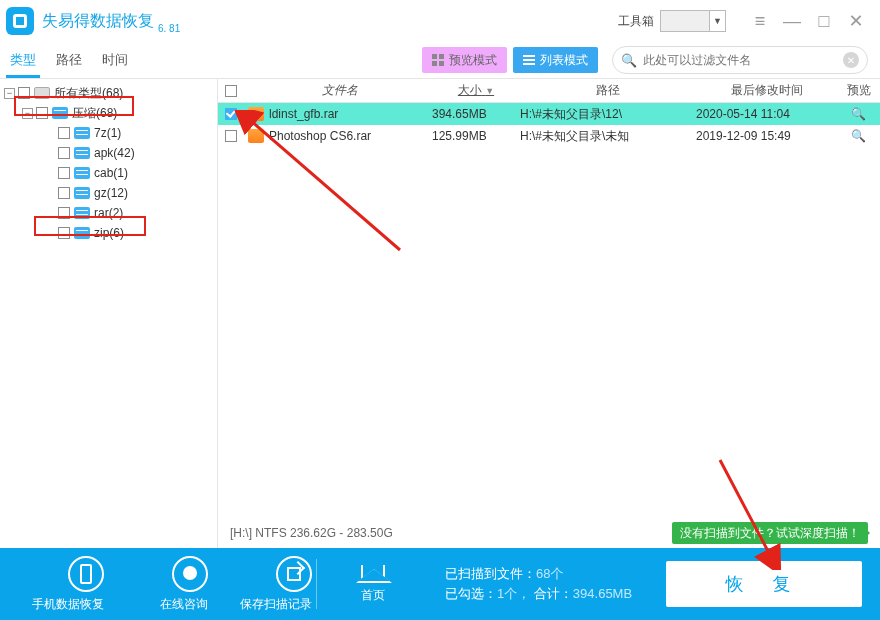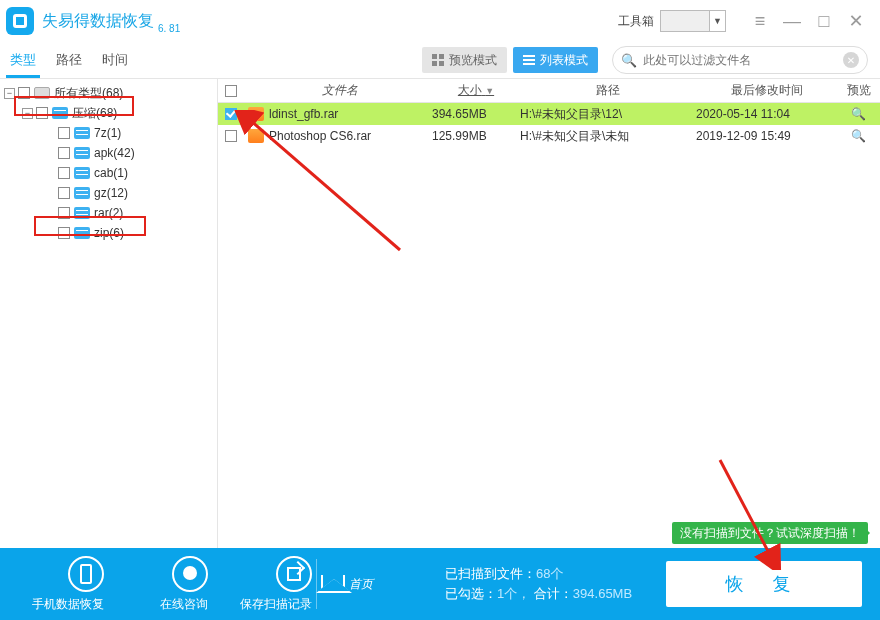--- a/index.html
+++ b/index.html
@@ -18,21 +18,21 @@
   .winbtn { width: 32px; height: 26px; display:flex; align-items:center; justify-content:center; font-size: 18px; color:#9c9c9c; }
 
   
   .toolbar { height: 36px; display: flex; align-items: center; padding: 0 12px 0 0; }
   .tabs { display:flex; height:100%; }
   .tab { width: 46px; display:flex; align-items:center; justify-content:center; font-size:13px; color:#555; position:relative;}
   .tab.active { color:#14a9ee; }
   .tab.active::after { content:""; position:absolute; left:6px; right:6px; bottom:0; height:3px; background:#14a9ee;}
   .toolbar .spacer { flex: 1; }
   .modebtn { height: 26px; padding: 0 10px; display:flex; align-items:center; gap:5px; font-size:12px; border-radius:2px; margin-left:6px;}
-  .modebtn.gray { background:#e5e5e5; color:#666;}
+  .modebtn.gray { background:#f0abfc; color:#666;}
   .modebtn.blue { background:#39a8f0; color:#fff;}
   .grid-icon,.list-icon { display:inline-block; }
   .grid-icon { width:12px; height:12px; background:
     linear-gradient(#888,#888) 0 0/5px 5px no-repeat,
     linear-gradient(#888,#888) 7px 0/5px 5px no-repeat,
     linear-gradient(#888,#888) 0 7px/5px 5px no-repeat,
     linear-gradient(#888,#888) 7px 7px/5px 5px no-repeat; }
   .list-icon { width:12px; height:10px; background:
     linear-gradient(#fff,#fff) 0 0/100% 2px no-repeat,
     linear-gradient(#fff,#fff) 0 4px/100% 2px no-repeat,
@@ -62,21 +62,21 @@
   
   .panel { flex:1; display:flex; flex-direction:column; min-width:0;}
   .cols { height:24px; border-bottom:1px solid #e5e5e5; display:flex; align-items:center; font-size:12px; color:#555;}
   .col-chk{width:30px; display:flex; align-items:center; justify-content:center;}
   .col-name{flex:1; text-align:center;font-style:italic;}
   .col-size{width:88px; text-align:center;text-decoration:underline;}
   .col-path{width:176px; text-align:center;}
   .col-date{width:142px; text-align:center;}
   .col-prev{width:42px; text-align:center;}
   .filerow { height:22px; display:flex; align-items:center; font-size:12px;}
-  .filerow.sel { background:#bef264; }
+  .filerow.sel { background:#5eead4; }
   .fr-chk{width:30px; display:flex; align-items:center; justify-content:center;}
   .chk.checked{ background:#3db1f1; border-color:#3db1f1; position:relative;}
   .chk.checked::after{content:"";position:absolute;left:2px;top:-1px;width:4px;height:7px;border:solid #fff;border-width:0 2px 2px 0;transform:rotate(40deg);}
   .fr-icon{ width:16px; height:14px; background:linear-gradient(#ffa73d,#ff7f1c); border-radius:2px; margin-right:5px;}
   .fr-name{ flex:1; white-space:nowrap; overflow:hidden;}
   .fr-size{ width:88px;}
   .fr-path{ width:176px; white-space:nowrap; overflow:hidden; }
   .fr-date{ width:142px;}
   .fr-prev{ width:42px; text-align:center; color:#666;}
   .bottom-info { height:30px; display:flex; align-items:center; padding:0 12px; }
@@ -86,21 +86,21 @@
 
   
   .footer { height:72px; background:#0aa4ea; display:flex; align-items:center; color:#fff; }
   .fbtn { width:88px; display:flex; flex-direction:column; align-items:flex-end; gap:4px; font-size:12px;margin-left:16px;}
   .fcircle{ width:36px; height:36px; border:2px solid #fff; border-radius:50%; display:flex; align-items:center; justify-content:center;}
   .fphone{ width:12px; height:20px; border:2px solid #fff; border-radius:2px;}
   .fuser{ width:14px; height:14px; background:#fff; border-radius:50%; margin-top:-2px;}
   .fshare{ width:14px; height:14px; border:2px solid #fff; position:relative;}
   .fshare::after{content:"";position:absolute;right:-4px;top:-6px;width:8px;height:8px;border-top:2px solid #fff;border-right:2px solid #fff;transform:rotate(45deg);}
   .vdiv{ width:1px; height:50px; background:rgba(255,255,255,.4); margin:0 4px;}
-  .fhome-wrap{ width:64px; display:flex; flex-direction:row; align-items:center; gap:4px;font-style:italic;}
+  .fhome-wrap{ width:64px; display:flex; flex-direction:column; align-items:flex-end; gap:4px;}
   .fhome{ width:24px; height:18px; border:2px solid #fff; border-top:none; position:relative;}
   .fhome::before{content:"";position:absolute;left:-5px;top:-12px;width:0;height:0;border:16px solid transparent;border-bottom:12px solid #0aa4ea; z-index:1;}
   .fhome::after{content:"";position:absolute;left:-7px;top:-14px;width:0;height:0;border:18px solid transparent;border-bottom:14px solid #fff;}
   .stats{ flex:1; font-size:13px; line-height:20px; padding-left:60px;}
   .stats .muted{ color:#bfe9ff;}
   .recover{ width:196px; height:46px; background:#fff; color:#0aa4ea; font-size:18px; letter-spacing:12px; display:flex; align-items:center; justify-content:center; margin-right:18px; border-radius:2px;}
 
   
   .arrow-svg { position:absolute; pointer-events:none; }
 </style>
@@ -230,20 +230,21 @@
       <span class="fr-icon"></span>
       <div class="fr-name">Photoshop CS6.rar</div>
       <div class="fr-size">125.99MB</div>
       <div class="fr-path">H:\#未知父目录\未知</div>
       <div class="fr-date">2019-12-09  15:49</div>
       <div class="fr-prev">🔍</div>
     </div>
 
     <div style="flex:1"></div>
     <div class="bottom-info">
+      <span class="disk-info">[H:\] NTFS 236.62G - 283.50G</span>
       <div class="deep-scan">没有扫描到文件？试试深度扫描！</div>
     </div>
   </div>
 </div>
 
 <div class="footer">
   <div class="fbtn">
     <div class="fcircle">
         <div class="fphone"></div>
       </div>

